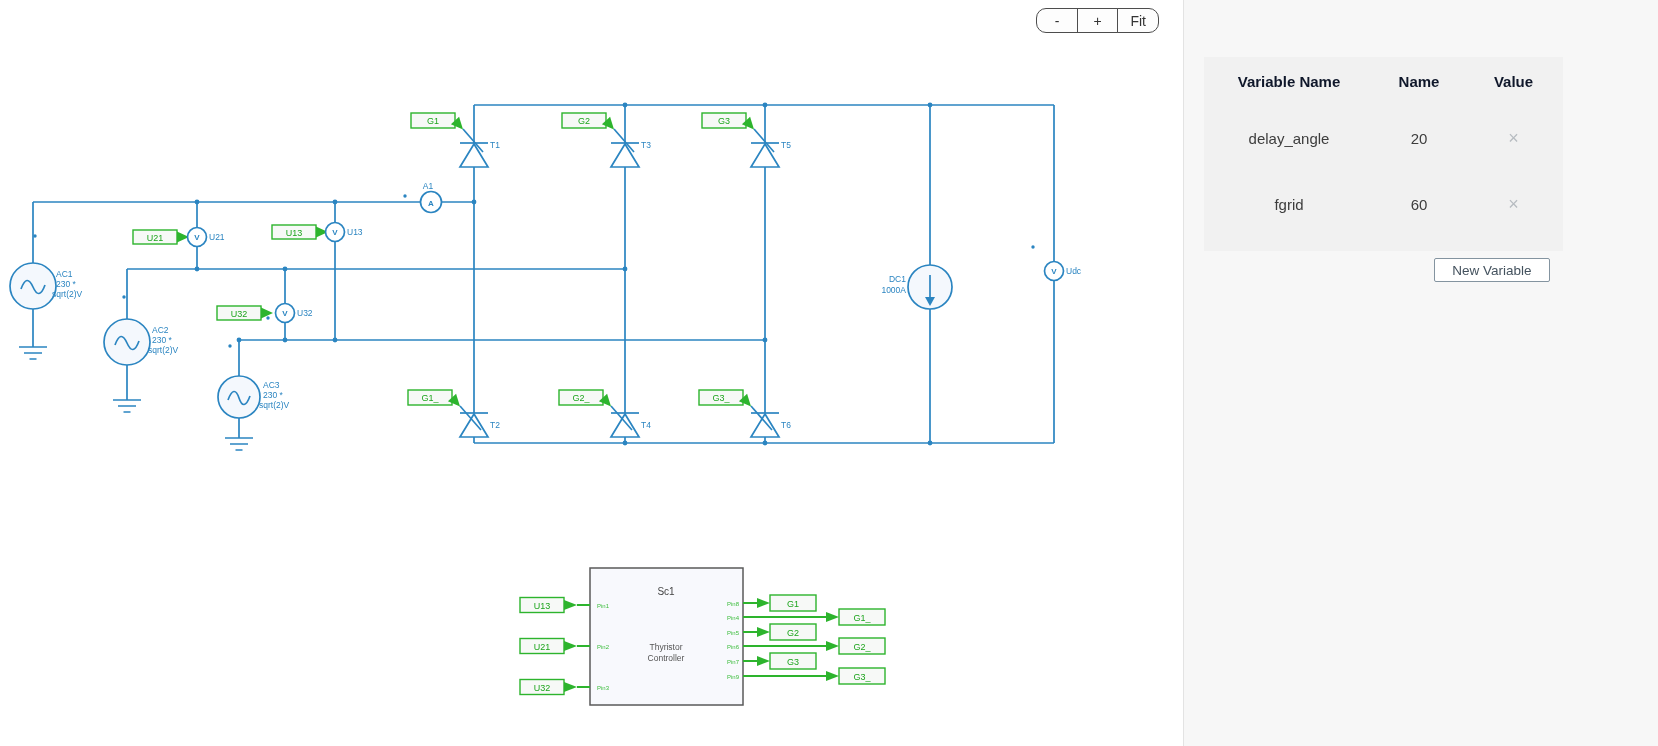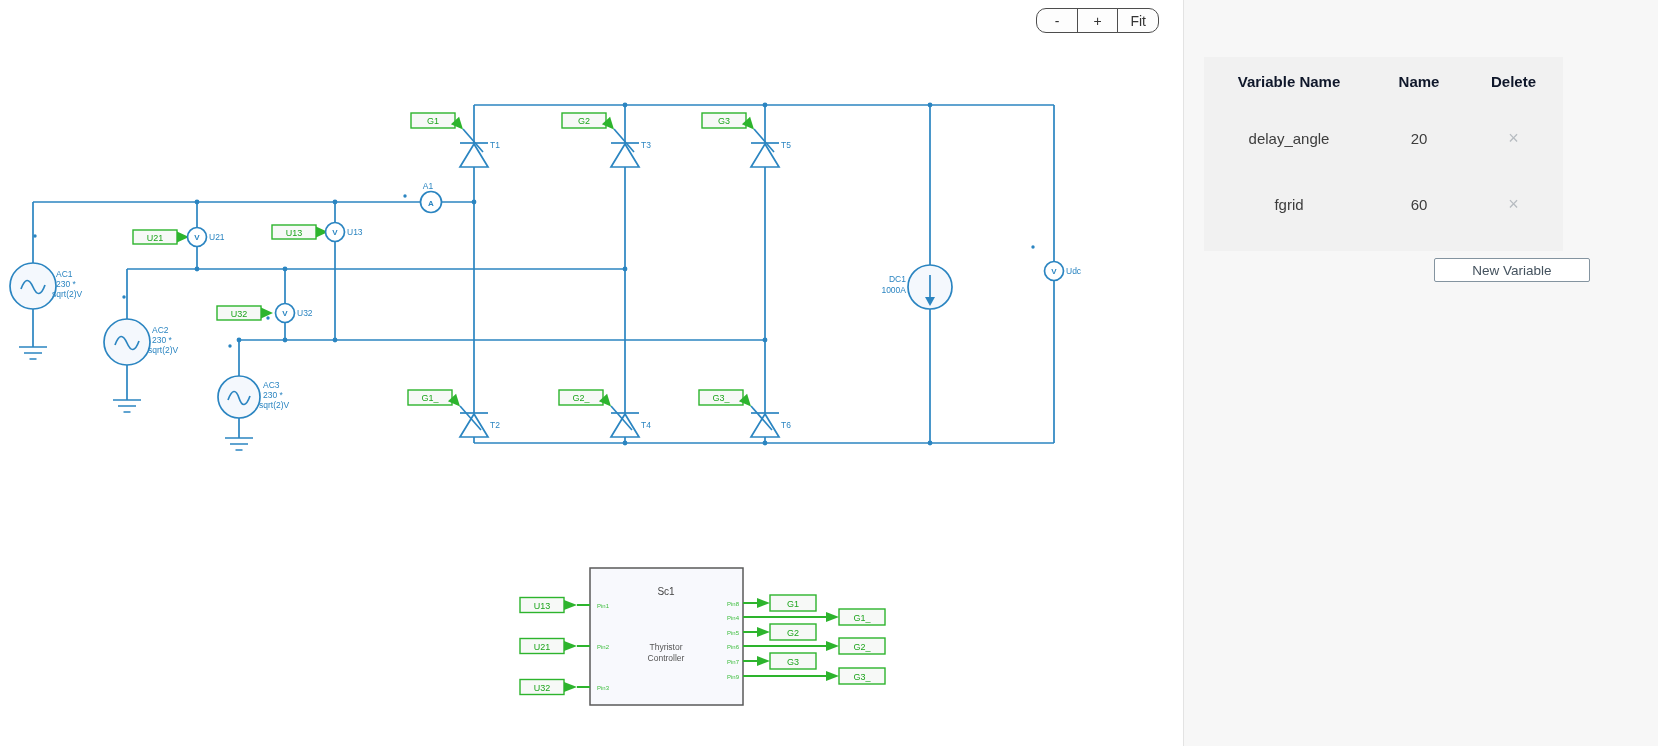--- a/index.html
+++ b/index.html
@@ -19,21 +19,21 @@
   .panel-title{padding:5px 0 0 14px;font-size:13px;font-weight:bold;
     color:#5d7183;letter-spacing:.3px;}
   .var-table{position:absolute;left:20px;top:57px;width:359px;background:#f1f1f1;
     padding-bottom:14px;}
   .vrow{display:grid;grid-template-columns:170px 90px 99px;align-items:center;}
   .vrow.header{height:48px;font-size:15px;font-weight:600;color:#0f172a;}
   .vrow.data{height:66px;font-size:15px;color:#3d3d3d;}
   .vcell{text-align:center;}
   .del-x{color:#b7bcc1;font-size:18px;line-height:18px;cursor:pointer;background:none;
     border:none;font-family:"Liberation Sans",sans-serif;}
-  .new-var{position:absolute;left:250px;top:258px;width:156px;height:24px;
+  .new-var{position:absolute;left:250px;top:258px;width:116px;height:24px;
     background:#ffffff;border:1px solid #8494a0;border-radius:2px;
     font-size:13.5px;color:#44525e;display:flex;align-items:center;justify-content:center;
     cursor:pointer;box-sizing:border-box;}
 
   
   svg text{font-family:"Liberation Sans",sans-serif;}
   .w{stroke:#2b85c1;stroke-width:1.7;fill:none;}
   .comp{stroke:#2b85c1;stroke-width:1.7;fill:#f4f8fd;}
   .compw{stroke:#2b85c1;stroke-width:1.7;fill:#ffffff;}
   .btxt{fill:#2b85c1;font-size:8.5px;}
@@ -340,21 +340,21 @@
     </g>
   </svg>
 
   
   <div class="panel">
 
     <div class="var-table">
       <div class="vrow header">
         <div class="vcell">Variable Name</div>
         <div class="vcell">Name</div>
-        <div class="vcell">Delete</div>
+        <div class="vcell">Value</div>
       </div>
       <div class="vrow data">
         <div class="vcell">delay_angle</div>
         <div class="vcell">20</div>
         <div class="vcell"><button class="del-x">×</button></div>
       </div>
       <div class="vrow data">
         <div class="vcell">fgrid</div>
         <div class="vcell">60</div>
         <div class="vcell"><button class="del-x">×</button></div>

